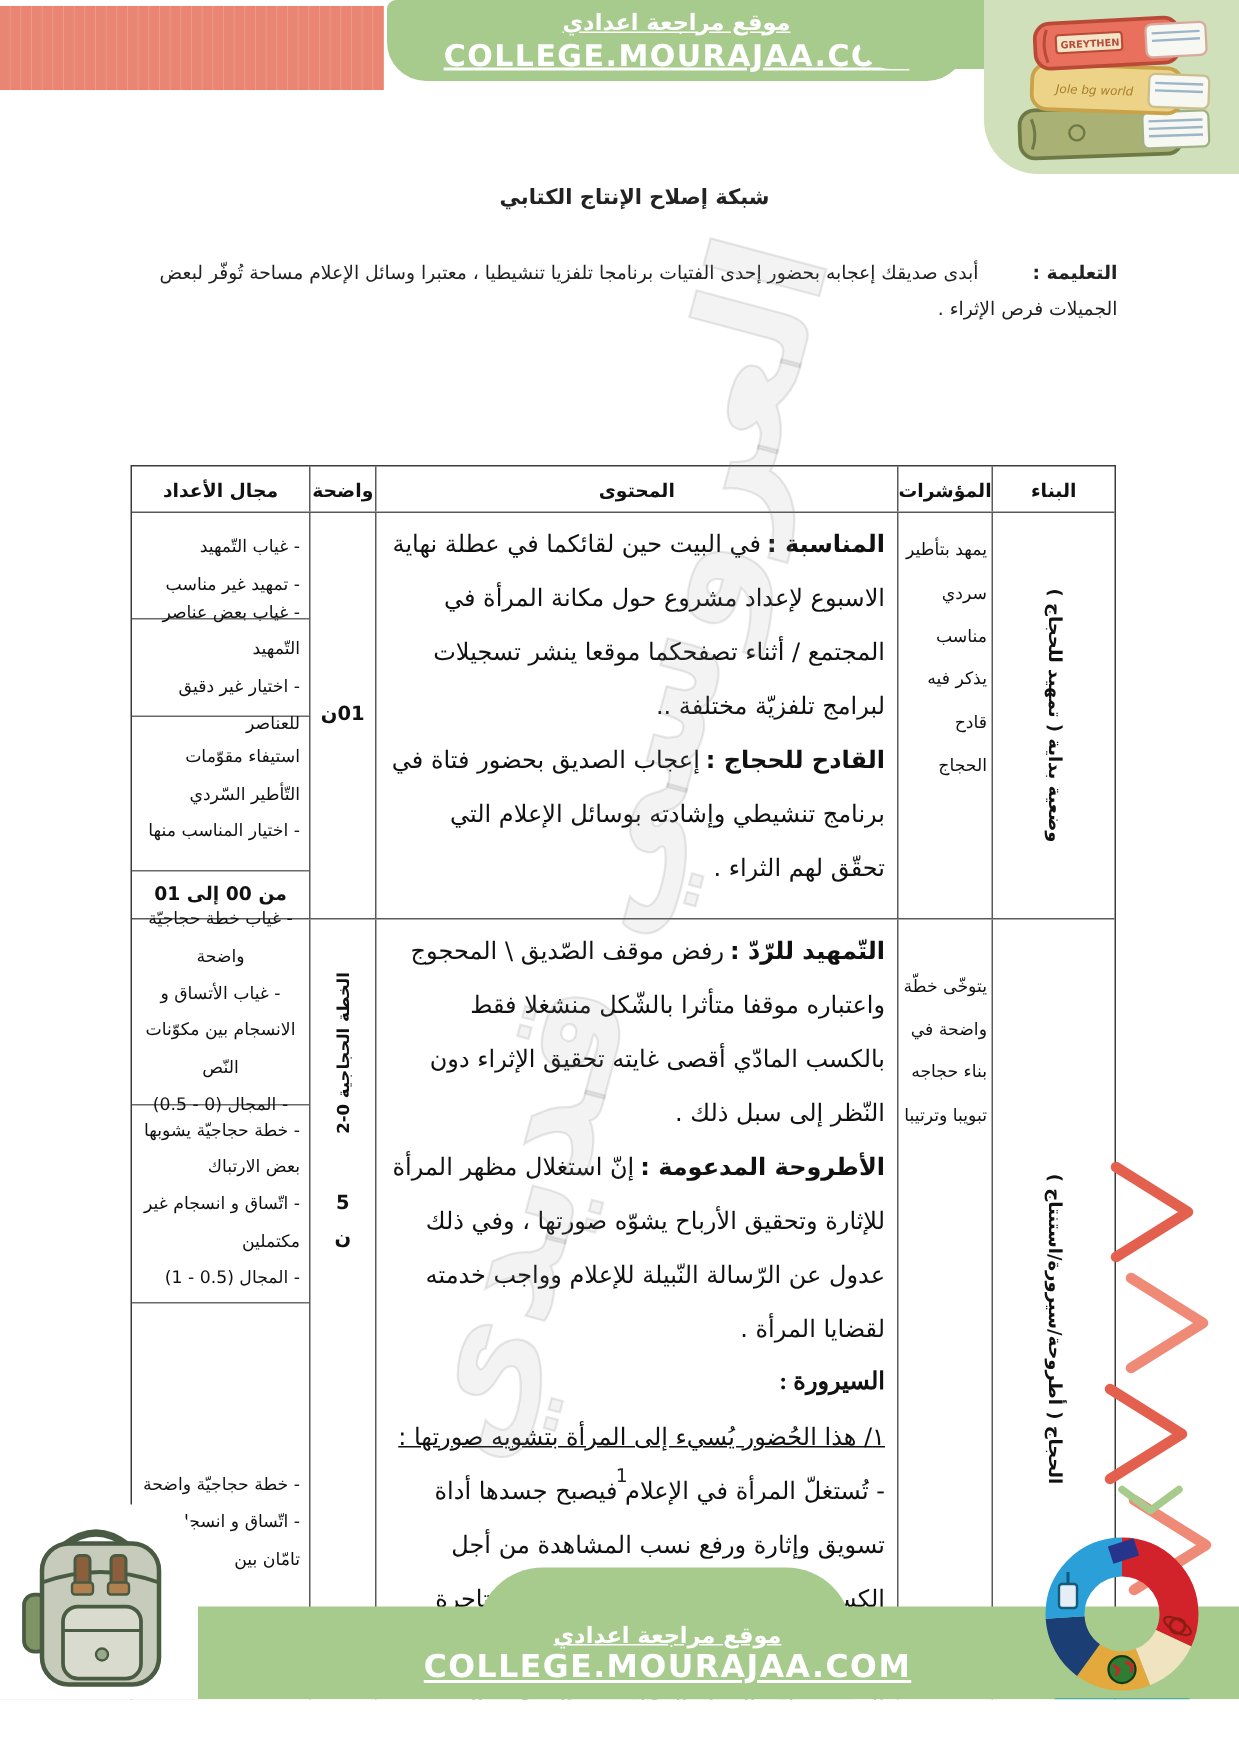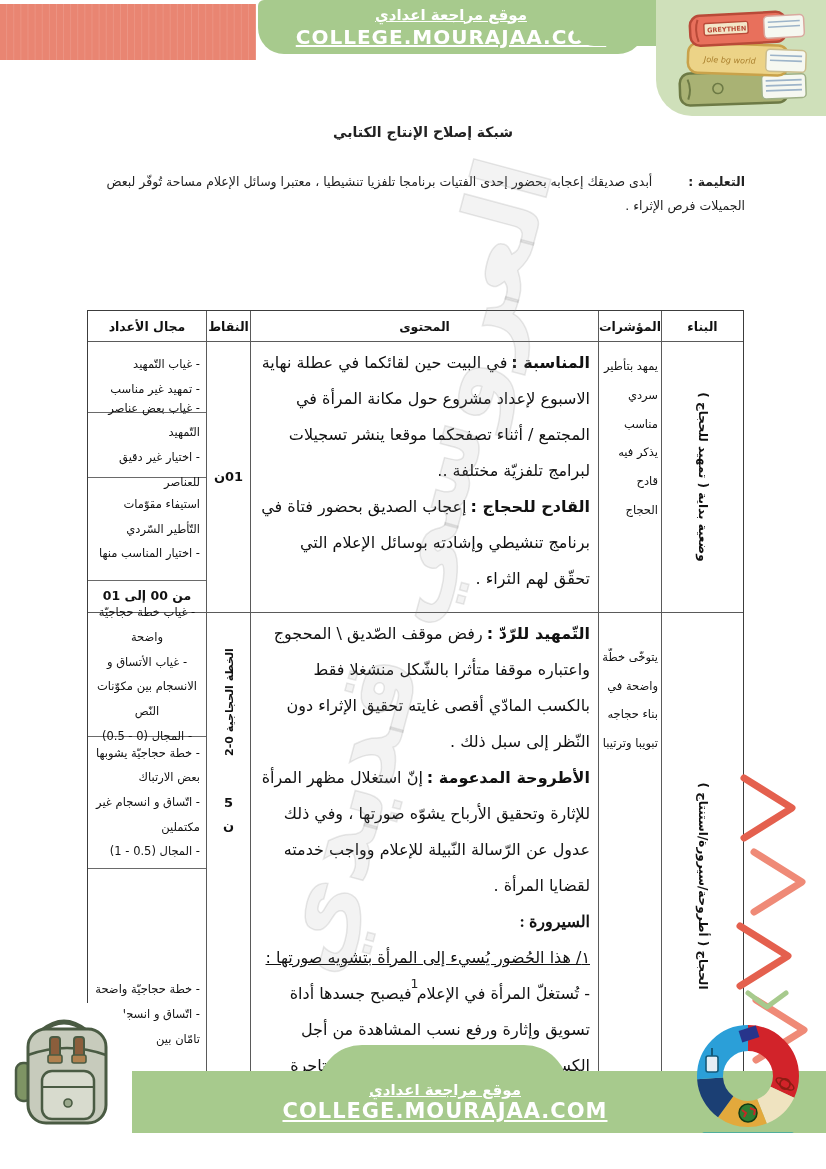--- a/index.html
+++ b/index.html
@@ -141,21 +141,21 @@
     <span class="ilbl">التعليمة :</span><span>أبدى صديقك إعجابه بحضور إحدى الفتيات برنامجا تلفزيا تنشيطيا ، معتبرا وسائل الإعلام مساحة تُوفّر لبعض الجميلات فرص الإثراء .</span>
   </div>
 
 
   <div class="gridtable">
 
     <div class="trow thead">
       <div>البناء</div>
       <div>المؤشرات</div>
       <div>المحتوى</div>
-      <div>النقاط</div>
+      <div>واضحة</div>
       <div>مجال الأعداد</div>
     </div>
 
     <div class="trow trow1">
       <div class="vcell">
         <span class="vtext">وضعية بداية ( تمهيد للحجاج )</span>
       </div>
       <div class="indic">يمهد بتأطير سردي مناسب يذكر فيه قادح الحجاج</div>
       <div class="ccell">
         <p><span class="lbl">المناسبة :</span><span>في البيت حين لقائكما في عطلة نهاية الاسبوع لإعداد مشروع حول مكانة المرأة في المجتمع / أثناء تصفحكما موقعا ينشر تسجيلات لبرامج تلفزيّة مختلفة ..</span></p>

